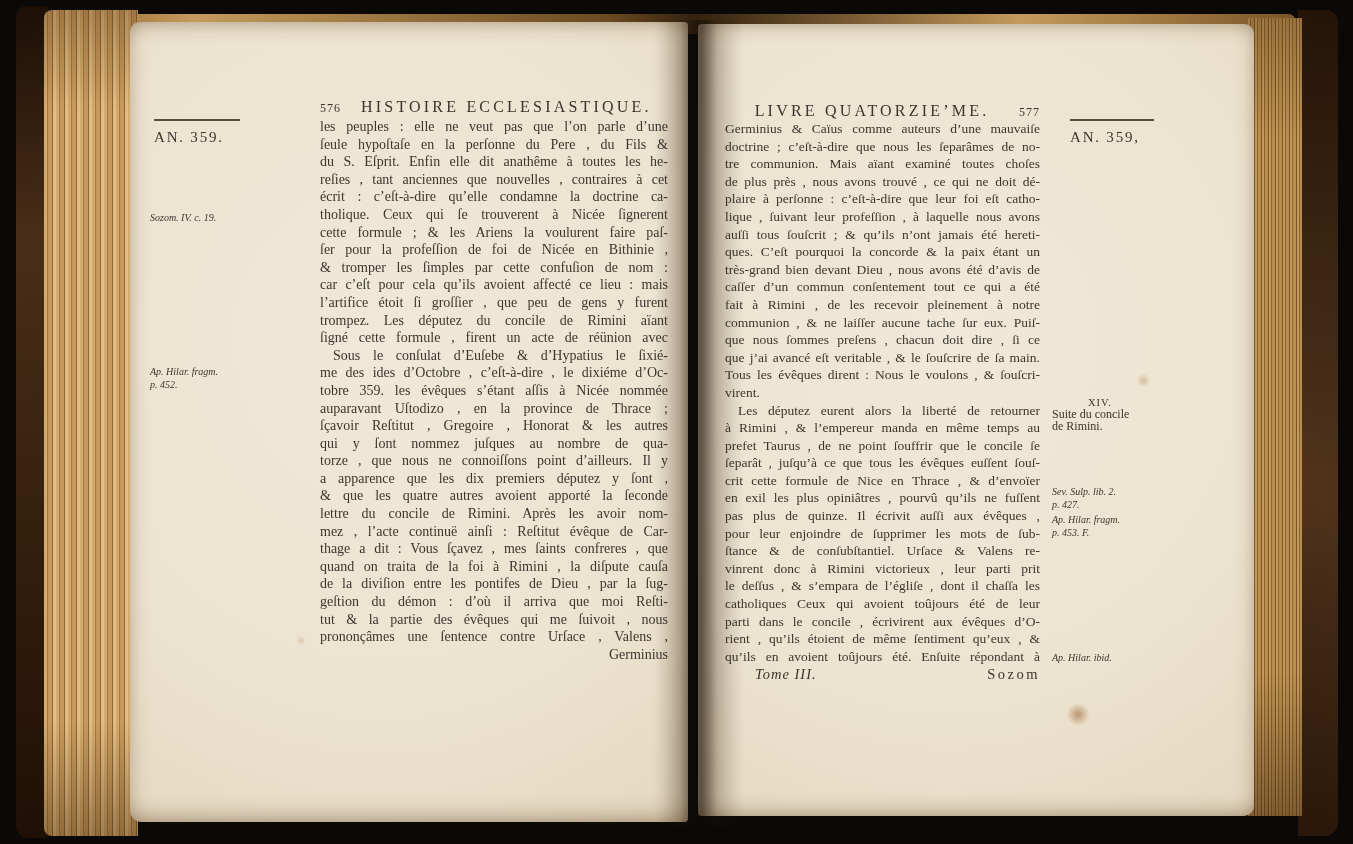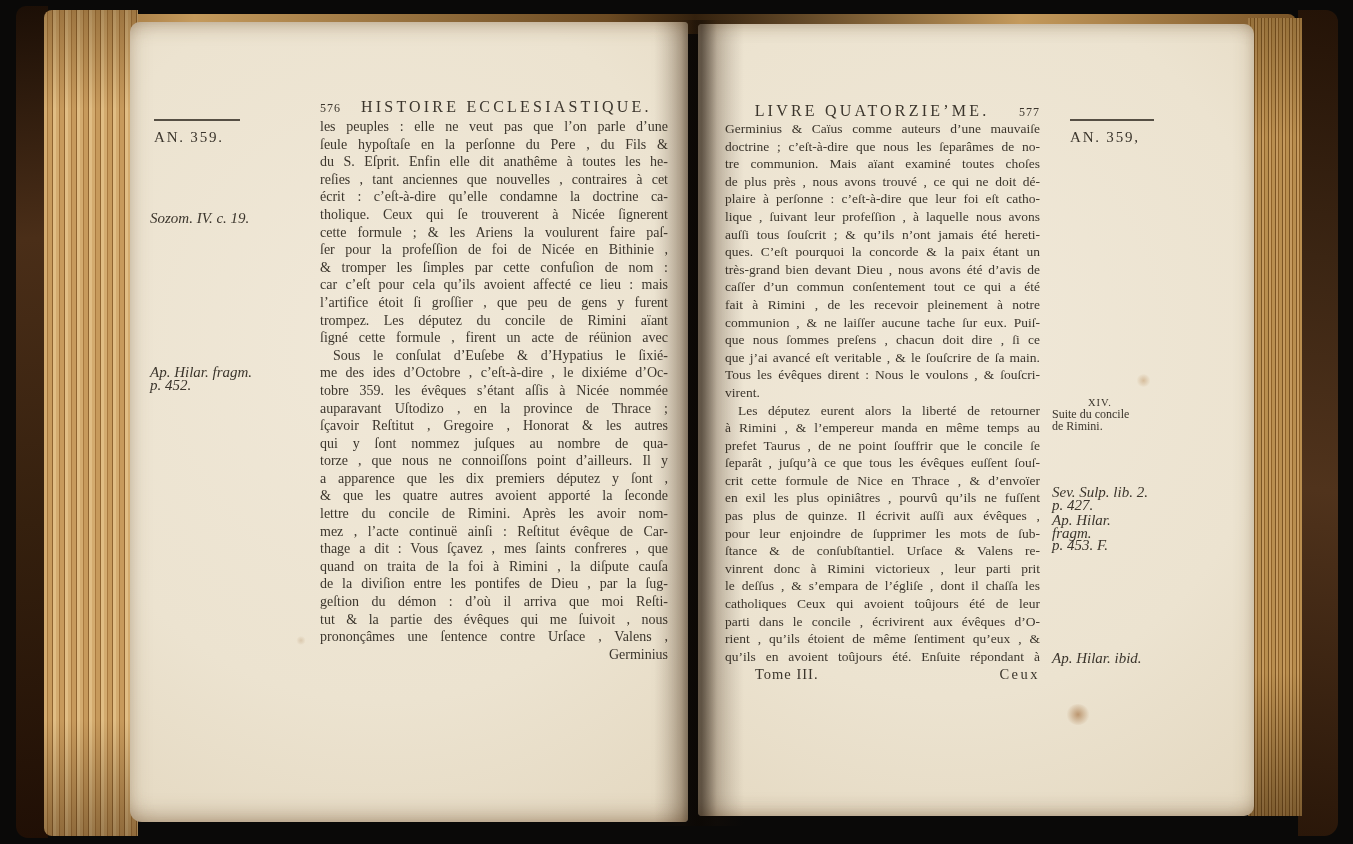--- a/index.html
+++ b/index.html
@@ -78,27 +78,27 @@
   .textblock-right{top:96px;left:27px;width:315px;font-size:13.5px;line-height:17.6px;}
   .bodyline{text-align:justify;text-align-last:justify;height:17.6px;overflow:visible;}
   .bodyline.flush{text-align-last:left;}
   .bodyline.indent{padding-left:13px;}
   .catchword{text-align:right;height:17.6px;}
 
   .footer-row{
     position:absolute;top:642px;left:27px;width:315px;
     display:flex;justify-content:space-between;align-items:baseline;font-size:14.5px;
   }
-  .tome{margin-left:30px;letter-spacing:1px;}
+  .tome{font-style:italic;margin-left:30px;letter-spacing:1px;}
   .sig{letter-spacing:2.5px;}
 
   .note{position:absolute;color:var(--ink,#3b352c);}
   .an-rule{height:2px;background:var(--ink,#3b352c);margin-bottom:7px;opacity:.85;}
   .an-text{font-size:15px;letter-spacing:1.8px;}
-  .cite{font-style:italic;font-size:15px;line-height:12.5px;}
+  .cite{font-style:italic;font-size:10px;line-height:12.5px;}
   .sect-num{font-size:10.5px;letter-spacing:1px;text-align:center;}
   .sect-title{font-size:12px;line-height:12px;}
 
   .spot{position:absolute;border-radius:50%;pointer-events:none;}
   .spot1{left:1066px;top:704px;width:24px;height:21px;
     background:radial-gradient(circle,rgba(150,90,35,.55),rgba(150,90,35,0) 72%);}
   .spot2{left:1136px;top:374px;width:15px;height:13px;
     background:radial-gradient(circle,rgba(170,115,55,.35),rgba(170,115,55,0) 70%);}
   .spot3{left:296px;top:636px;width:10px;height:9px;
     background:radial-gradient(circle,rgba(150,100,45,.22),rgba(150,100,45,0) 70%);}
@@ -227,21 +227,21 @@
           <div class="bodyline">le deſſus , &amp; s’empara de l’égliſe , dont il chaſſa les</div>
           <div class="bodyline">catholiques Ceux qui avoient toûjours été de leur</div>
           <div class="bodyline">parti dans le concile , écrivirent aux évêques d’O-</div>
           <div class="bodyline">rient , qu’ils étoient de même ſentiment qu’eux , &amp;</div>
           <div class="bodyline">qu’ils en avoient toûjours été. Enſuite répondant à</div>
         </div>
     </div>
 
     <div class="footer-row">
       <span class="tome">Tome III.</span>
-      <span class="sig">Ceux</span>
+      <span class="sig">Sozom</span>
     </div>
   </div>
 
   <div class="gutter"></div>
 
   <div class="spot spot1"></div>
   <div class="spot spot2"></div>
   <div class="spot spot3"></div>
 </div>
 

